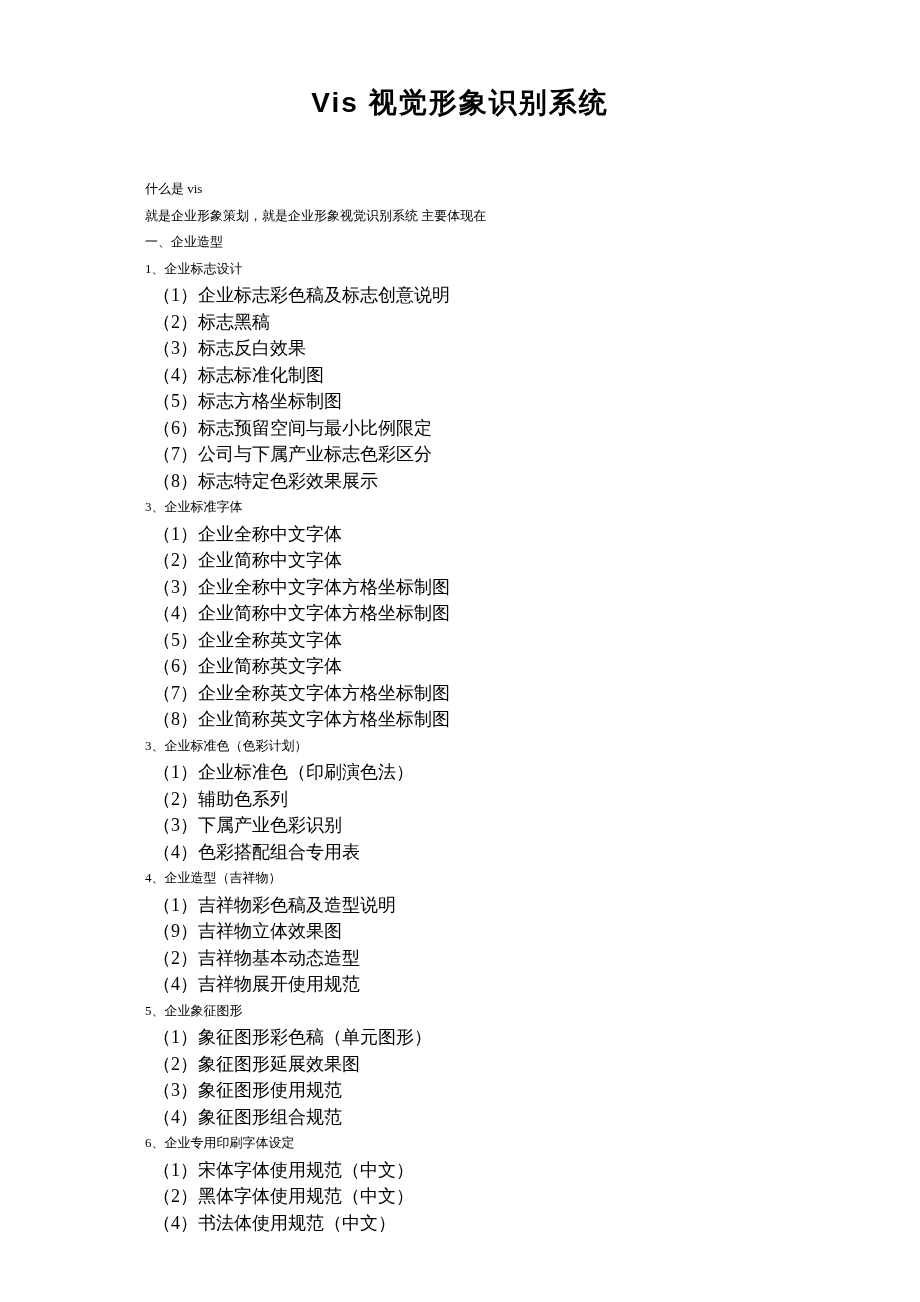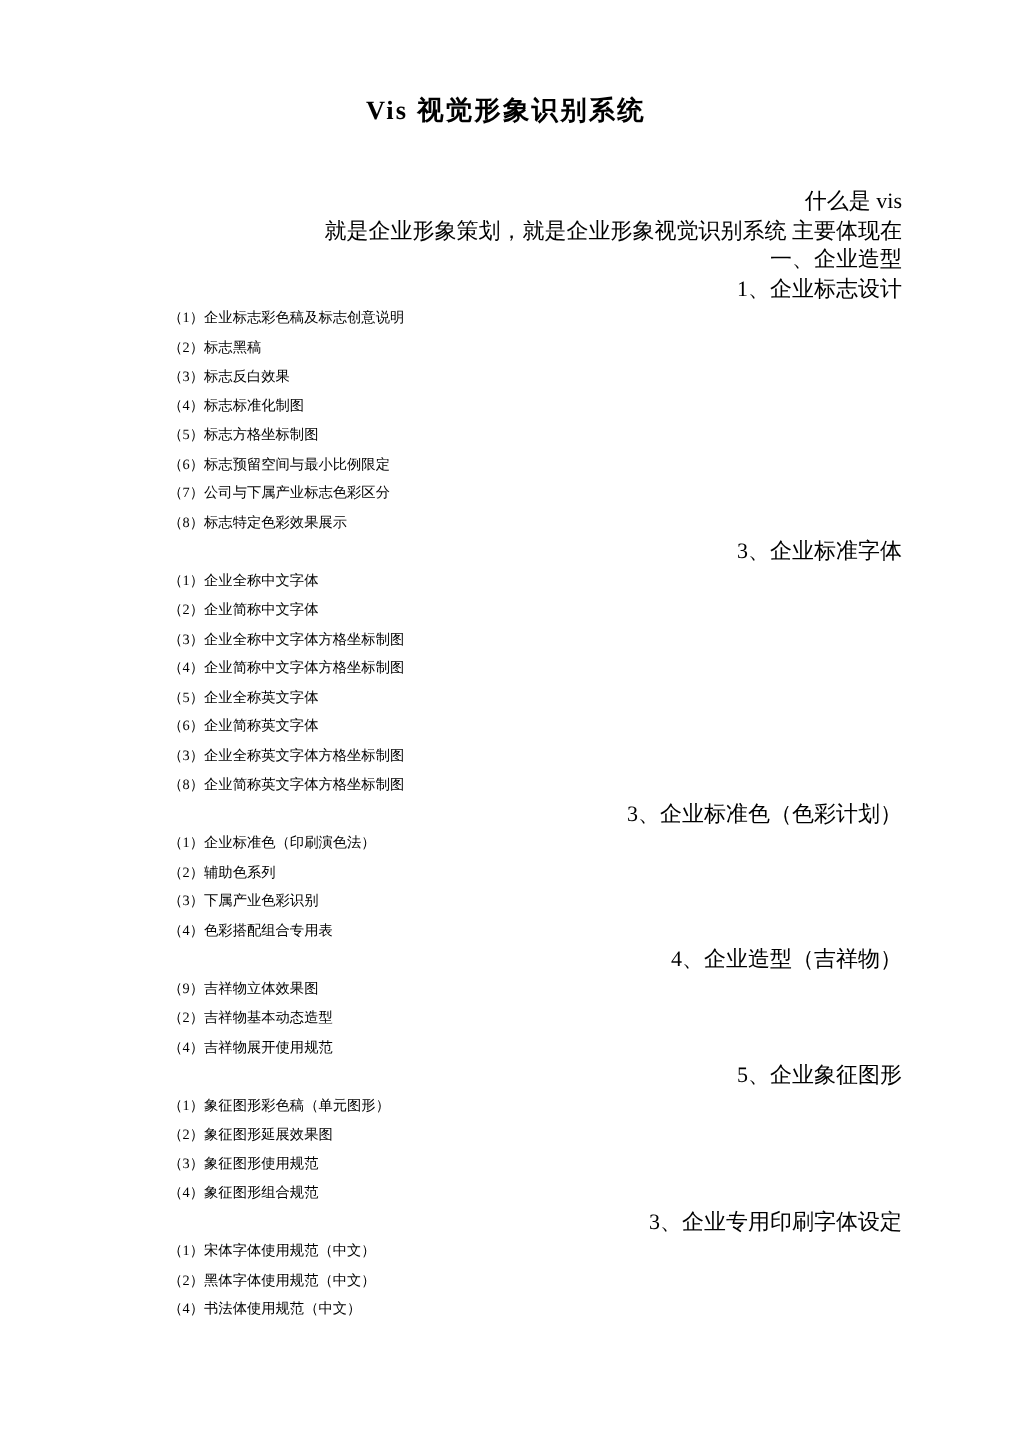--- a/index.html
+++ b/index.html
@@ -6,38 +6,37 @@
     body {
       width: 920px;
       min-height: 1302px;
       background: #ffffff;
       font-family: "SimSun", "宋体", serif;
       color: #000000;
       padding: 84px 0 0 0;
     }
     .title {
       text-align: center;
-      font-size: 24px;
+      font-size: 28px;
       font-weight: bold;
-      font-family: Liberation Serif, serif;
+      font-family: Liberation Sans, sans-serif;
       letter-spacing: 2px;
       margin-bottom: 54px;
     }
     .content {
       padding-left: 145px;
       padding-right: 100px;
     }
     .line {
-      font-size: 20px;
+      font-size: 13px;
       line-height: 26.5px;
       white-space: pre;
-      text-align: right;
     }
     .sub-line {
-      font-size: 13px;
+      font-size: 18px;
       line-height: 26.5px;
       padding-left: 8px;
       white-space: pre;
     }
   </style>
 </head>
 <body>
 
 <h1 class="title">Vis 视觉形象识别系统</h1>
 
@@ -56,37 +55,38 @@
   <div class="sub-line">（7）公司与下属产业标志色彩区分</div>
   <div class="sub-line">（8）标志特定色彩效果展示</div>
 
   <div class="line">3、企业标准字体</div>
   <div class="sub-line">（1）企业全称中文字体</div>
   <div class="sub-line">（2）企业简称中文字体</div>
   <div class="sub-line">（3）企业全称中文字体方格坐标制图</div>
   <div class="sub-line">（4）企业简称中文字体方格坐标制图</div>
   <div class="sub-line">（5）企业全称英文字体</div>
   <div class="sub-line">（6）企业简称英文字体</div>
-  <div class="sub-line">（3）企业全称英文字体方格坐标制图</div>
+  <div class="sub-line">（7）企业全称英文字体方格坐标制图</div>
   <div class="sub-line">（8）企业简称英文字体方格坐标制图</div>
 
   <div class="line">3、企业标准色（色彩计划）</div>
   <div class="sub-line">（1）企业标准色（印刷演色法）</div>
   <div class="sub-line">（2）辅助色系列</div>
   <div class="sub-line">（3）下属产业色彩识别</div>
   <div class="sub-line">（4）色彩搭配组合专用表</div>
 
   <div class="line">4、企业造型（吉祥物）</div>
+  <div class="sub-line">（1）吉祥物彩色稿及造型说明</div>
   <div class="sub-line">（9）吉祥物立体效果图</div>
   <div class="sub-line">（2）吉祥物基本动态造型</div>
   <div class="sub-line">（4）吉祥物展开使用规范</div>
 
   <div class="line">5、企业象征图形</div>
   <div class="sub-line">（1）象征图形彩色稿（单元图形）</div>
   <div class="sub-line">（2）象征图形延展效果图</div>
   <div class="sub-line">（3）象征图形使用规范</div>
   <div class="sub-line">（4）象征图形组合规范</div>
 
-  <div class="line">3、企业专用印刷字体设定</div>
+  <div class="line">6、企业专用印刷字体设定</div>
   <div class="sub-line">（1）宋体字体使用规范（中文）</div>
   <div class="sub-line">（2）黑体字体使用规范（中文）</div>
   <div class="sub-line">（4）书法体使用规范（中文）</div>
 </div>
 
 </body></html>

